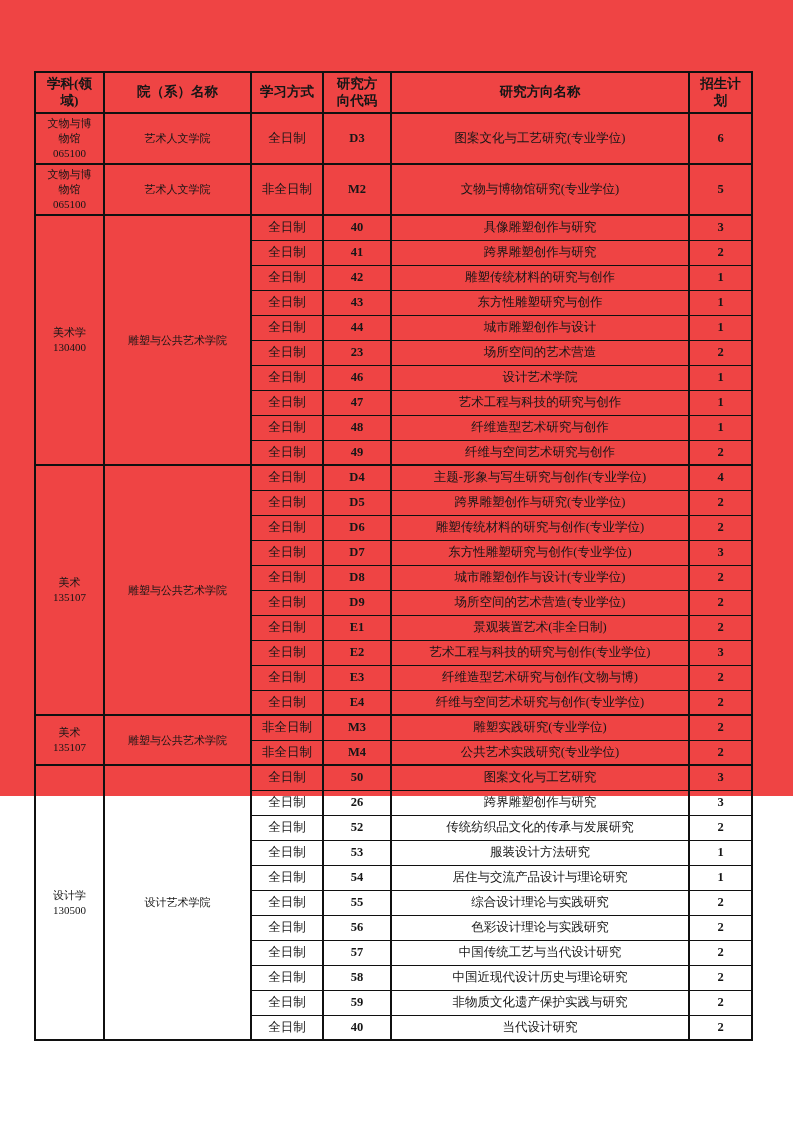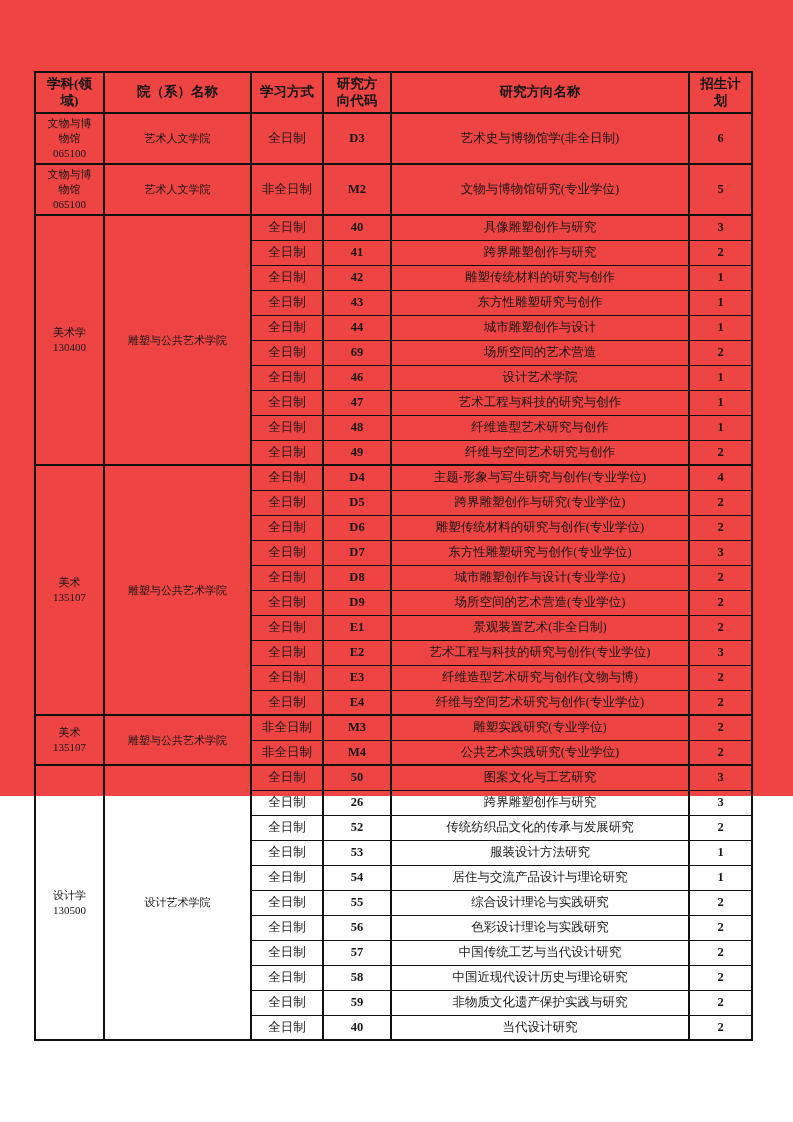--- a/index.html
+++ b/index.html
@@ -79,21 +79,21 @@
       </tr>
     </thead>
     <tbody>
         <tr class="section-start tall">
           <td class="subject-cell">文物与博
 物馆
 065100</td>
           <td class="college-cell">艺术人文学院</td>
           <td>全日制</td>
           <td class="bold-cell">D3</td>
-          <td>艺术史与博物馆学(非全日制)</td>
+          <td>图案文化与工艺研究(专业学位)</td>
           <td class="bold-cell">6</td>
         </tr>
         <tr class="section-start tall">
           <td class="subject-cell">文物与博
 物馆
 065100</td>
           <td class="college-cell">艺术人文学院</td>
           <td>非全日制</td>
           <td class="bold-cell">M2</td>
           <td>文物与博物馆研究(专业学位)</td>
@@ -127,21 +127,21 @@
           <td class="bold-cell">1</td>
         </tr>
         <tr>
           <td>全日制</td>
           <td class="bold-cell">44</td>
           <td>城市雕塑创作与设计</td>
           <td class="bold-cell">1</td>
         </tr>
         <tr>
           <td>全日制</td>
-          <td class="bold-cell">69</td>
+          <td class="bold-cell">23</td>
           <td>场所空间的艺术营造</td>
           <td class="bold-cell">2</td>
         </tr>
         <tr>
           <td>全日制</td>
           <td class="bold-cell">46</td>
           <td>设计艺术学院</td>
           <td class="bold-cell">1</td>
         </tr>
         <tr>

